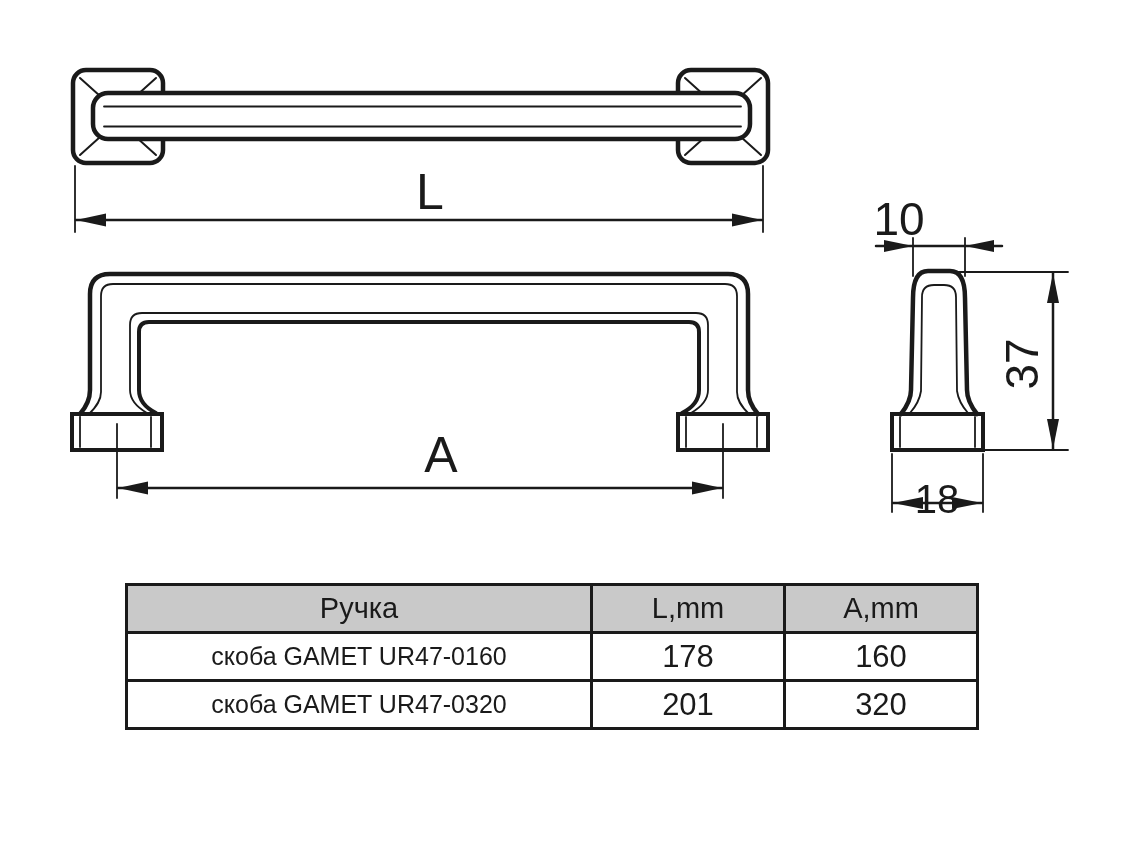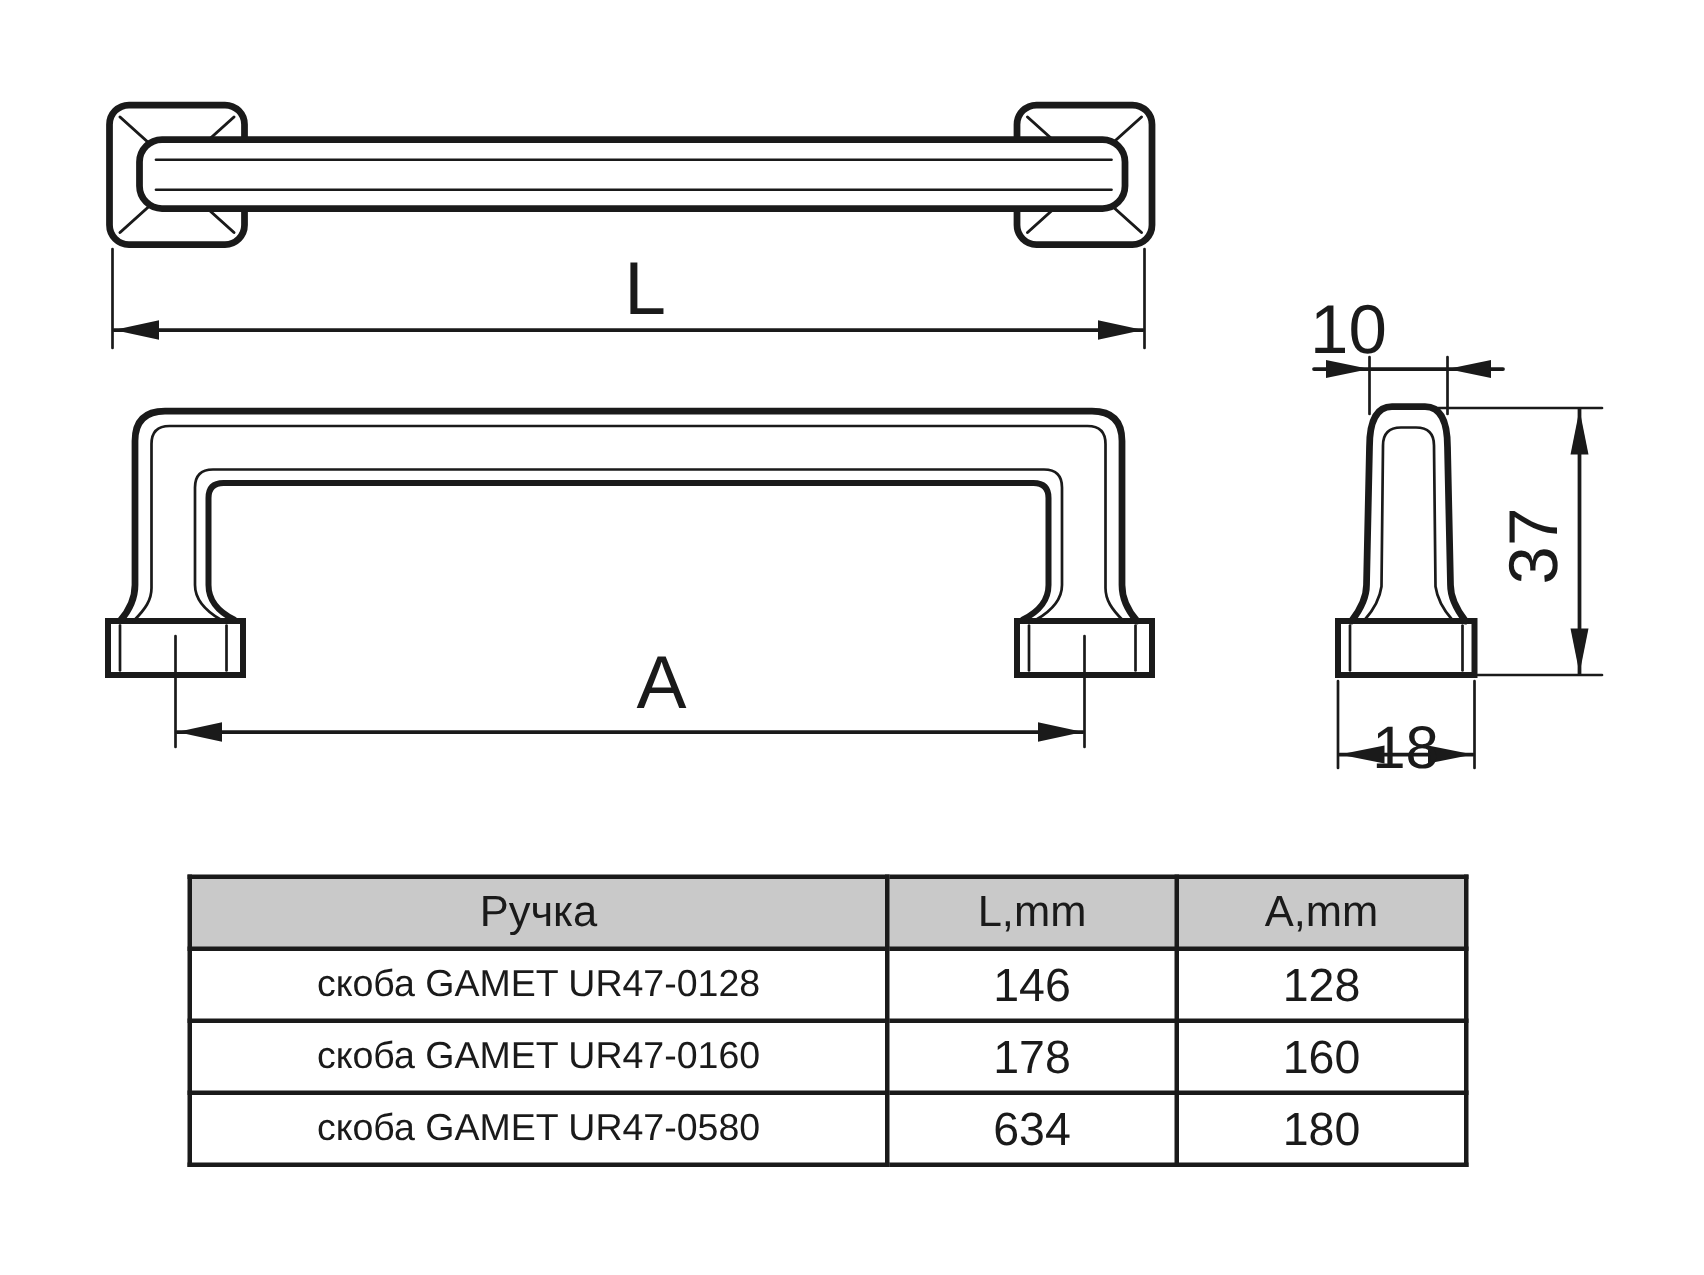--- a/index.html
+++ b/index.html
@@ -165,30 +165,25 @@
     </colgroup>
     <thead>
       <tr>
         <th>Ручка</th>
         <th>L,mm</th>
         <th>A,mm</th>
       </tr>
     </thead>
     <tbody>
       <tr>
-        <td class="name-cell">скоба GAMET UR47-0128</td>
-        <td class="num-cell">146</td>
-        <td class="num-cell">128</td>
-      </tr>
-      <tr>
         <td class="name-cell">скоба GAMET UR47-0160</td>
         <td class="num-cell">178</td>
         <td class="num-cell">160</td>
       </tr>
       <tr>
-        <td class="name-cell">скоба GAMET UR47-0580</td>
-        <td class="num-cell">634</td>
-        <td class="num-cell">180</td>
+        <td class="name-cell">скоба GAMET UR47-0320</td>
+        <td class="num-cell">201</td>
+        <td class="num-cell">320</td>
       </tr>
     </tbody>
   </table>
 
 </div>
 
 </body></html>

